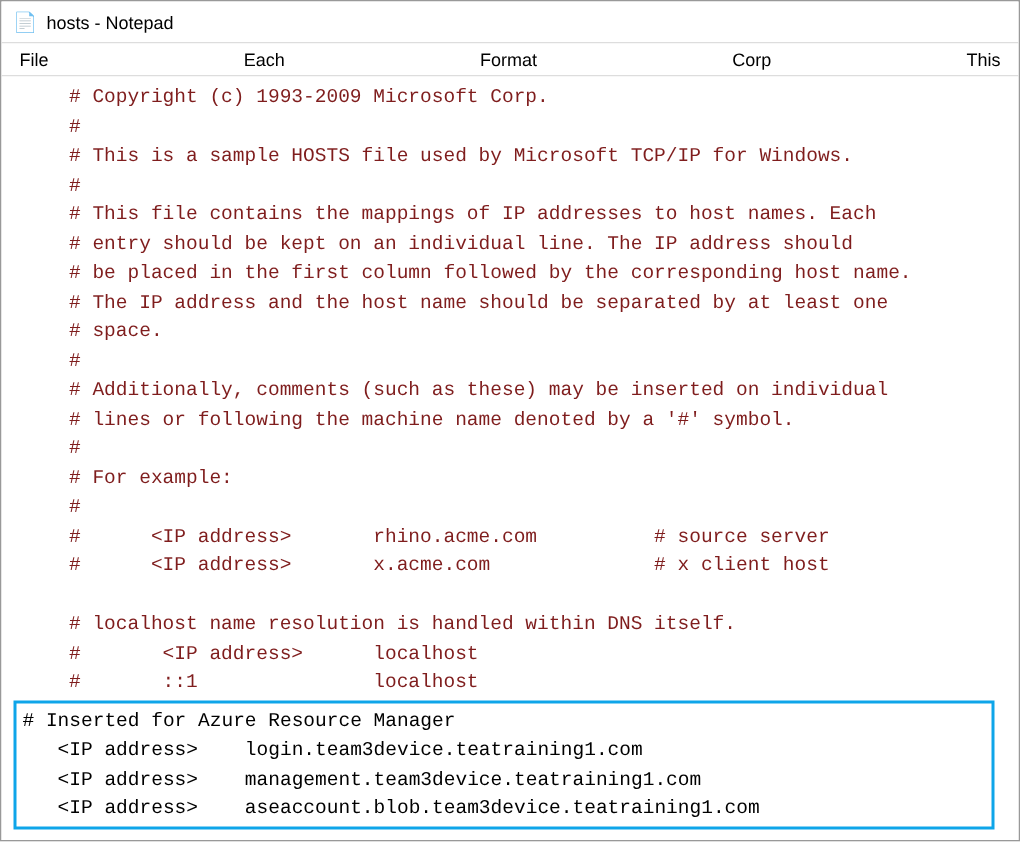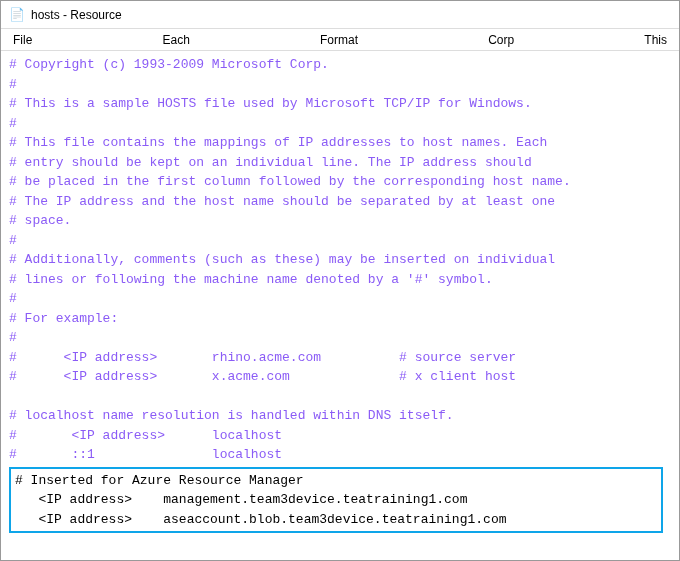--- a/index.html
+++ b/index.html
@@ -72,21 +72,22 @@
       padding: 4px 8px;
       background: #fff;
       position: relative;
     }
 
     .text-content {
       white-space: pre;
       font-family: 'Courier New', Courier, monospace;
       font-size: 13px;
       line-height: 1.5;
-      color: #8b5cf6;
+      color: #7f1d1d;
+      margin-left: 37px;
     }
 
     .highlighted-box {
       border: 2px solid #0ea5e9;
       padding: 2px 4px;
       margin-top: 2px;
       display: inline-block;
       width: calc(100% - 8px);
     }
 
@@ -97,21 +98,21 @@
       line-height: 1.5;
       color: #000;
     }
   </style>
 </head>
 <body>
 
 <div class="window">
   <div class="title-bar">
     <span class="title-bar-icon">📄</span>
-    <span class="title-bar-text">hosts - Resource</span>
+    <span class="title-bar-text">hosts - Notepad</span>
   </div>
 
   <div class="menu-bar">
     <span class="menu-item">File</span>
     <span class="menu-item">Each</span>
     <span class="menu-item">Format</span>
     <span class="menu-item">Corp</span>
     <span class="menu-item">This</span>
   </div>
 
@@ -132,17 +133,18 @@
 # For example:
 #
 #      &lt;IP address&gt;       rhino.acme.com          # source server
 #      &lt;IP address&gt;       x.acme.com              # x client host
 
 # localhost name resolution is handled within DNS itself.
 #       &lt;IP address&gt;      localhost
 #       ::1               localhost</div>
     <div class="highlighted-box">
       <div class="highlighted-line"># Inserted for Azure Resource Manager</div>
+      <div class="highlighted-line">   &lt;IP address&gt;    login.team3device.teatraining1.com</div>
       <div class="highlighted-line">   &lt;IP address&gt;    management.team3device.teatraining1.com</div>
       <div class="highlighted-line">   &lt;IP address&gt;    aseaccount.blob.team3device.teatraining1.com</div>
     </div>
   </div>
 </div>
 
 </body></html>

